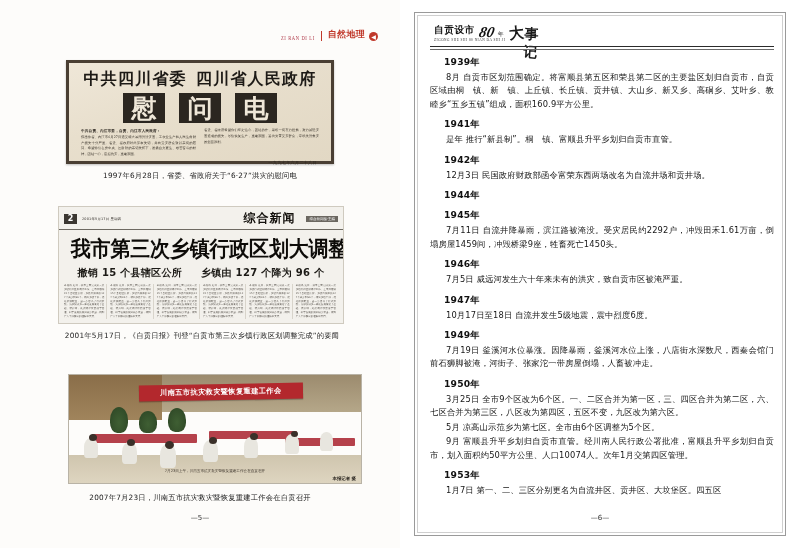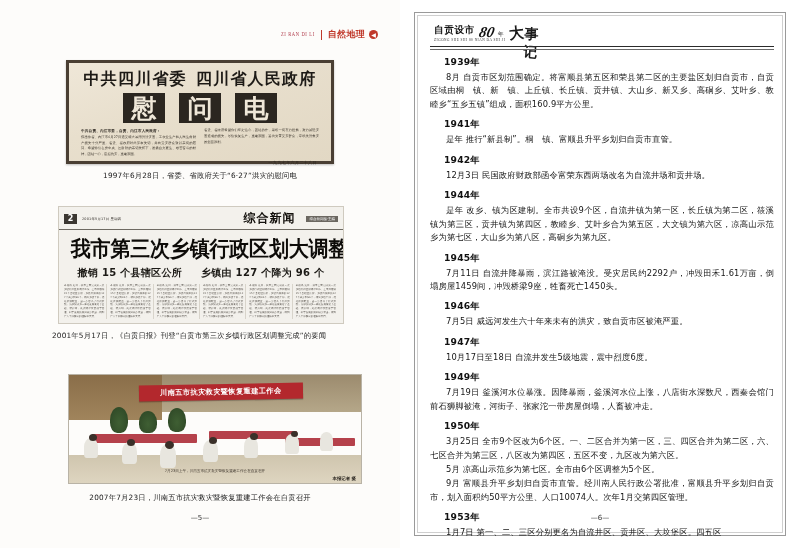--- a/index.html
+++ b/index.html
@@ -3,21 +3,21 @@
 <meta charset="utf-8">
 <style>
   html,body{margin:0;padding:0;background:#ffffff;}
   body{width:800px;height:548px;overflow:hidden;font-family:"DejaVu Sans","Liberation Sans",sans-serif;}
   .spread{position:relative;width:800px;height:548px;background:#ffffff;display:flex;}
 
   
   .page-left{position:relative;width:400px;height:548px;background:#fdfcfa;box-sizing:border-box;}
   .page-left .inner{position:absolute;left:0;top:0;width:400px;height:548px;}
 
-  .hdr-left{position:absolute;right:22px;top:28px;display:flex;align-items:center;gap:4px;}
+  .hdr-left{position:absolute;right:22px;top:28px;display:flex;align-items:flex-end;gap:4px;}
   .hdr-pinyin{font-size:4.6px;letter-spacing:.6px;color:#b03a4a;font-family:"Liberation Serif",serif;transform:scaleY(1.1);}
   .hdr-bar{width:1px;height:10px;background:#c0392b;margin:0 2px;}
   .hdr-cn{font-size:9px;color:#c0392b;font-family:"DejaVu Sans",sans-serif;font-weight:700;letter-spacing:.3px;}
   .hdr-spk{width:9px;height:9px;border-radius:50%;background:#c0392b;color:#fff;font-size:6px;display:flex;align-items:center;justify-content:center;}
 
   
   .clip1{position:absolute;left:66px;top:60px;width:268px;height:104px;
     background:linear-gradient(160deg,#efe7d8 0%,#e8dfcd 40%,#e2d8c4 100%);
     border:3px solid #4a3f33;box-sizing:border-box;box-shadow:0 1px 2px rgba(0,0,0,.25);}
   .clip1 .c1-top{display:flex;justify-content:space-around;align-items:center;padding:6px 10px 0 10px;}
@@ -42,21 +42,21 @@
   .np-date{font-size:3.4px;color:#2f2b26;letter-spacing:.2px;}
   .np-sec{margin-left:auto;font-size:12px;font-weight:700;color:#14110d;letter-spacing:1px;}
   .np-tag{font-size:3.5px;color:#fff;background:#6b6760;padding:1px 3px;margin-left:6px;}
   .np-head{text-align:center;font-size:21.5px;font-weight:700;color:#0d0b08;letter-spacing:-0.2px;
     margin:4px 2px 0 2px;font-family:"DejaVu Sans",sans-serif;white-space:nowrap;transform:scaleX(.93);}
   .np-sub{text-align:center;font-size:10px;font-weight:700;color:#1c1a16;margin-top:3px;letter-spacing:.3px;}
   .np-cols{display:flex;gap:3px;padding:4px 5px 0 5px;}
   .np-col{flex:1;font-size:2.5px;line-height:1.55;color:#55504a;text-align:justify;word-break:break-all;
      border-right:1px solid #d8d4cb;padding-right:2px;}
   .np-col:last-child{border-right:none;}
-  .cap2{position:absolute;left:52px;top:330px;width:300px;text-align:left;}
+  .cap2{position:absolute;left:52px;top:330px;width:300px;text-align:center;}
 
   
   .clip3{position:absolute;left:68px;top:374px;width:294px;height:110px;overflow:hidden;
     border:1px solid #b9b3a6;box-sizing:border-box;
     background:linear-gradient(180deg,#8c7c63 0%,#a79madapt 1%,#9a8c72 28%,#b9ad94 55%,#cfc5ae 100%);}
   .ph-sky{position:absolute;left:0;top:0;width:100%;height:34%;background:linear-gradient(180deg,#9c8b6e,#b5a789);}
   .ph-wall{position:absolute;left:0;top:0;width:32%;height:42%;background:linear-gradient(180deg,#8a6e49,#a0845c);}
   .ph-banner{position:absolute;left:24%;top:8%;width:56%;height:15%;background:#b3282d;
      display:flex;align-items:center;justify-content:center;color:#fff;font-size:7.2px;font-weight:700;letter-spacing:.4px;
      transform:rotate(-1deg);box-shadow:0 1px 1px rgba(0,0,0,.3);}
@@ -207,21 +207,20 @@
     <div class="hdr-rule2"></div>
 
     <div class="rcontent" id="chron">
         <div class="yr">1939年</div>
         <div class="para">8月  自贡市区划范围确定。将富顺县第五区和荣县第二区的主要盐区划归自贡市，自贡区域由桐　镇、新　镇、上丘镇、长丘镇、贡井镇、大山乡、新又乡、高硐乡、艾叶乡、教睦乡“五乡五镇”组成，面积160.9平方公里。</div>
         <div class="yr">1941年</div>
         <div class="para">是年  推行“新县制”。桐　镇、富顺县升平乡划归自贡市直管。</div>
         <div class="yr">1942年</div>
         <div class="para">12月3日  民国政府财政部函令富荣东西两场改名为自流井场和贡井场。</div>
         <div class="yr">1944年</div>
-        <div class="para">是年  改乡、镇为区建制。全市共设9个区，自流井镇为第一区，长丘镇为第二区，筱溪镇为第三区，贡井镇为第四区，教睦乡、艾叶乡合为第五区，大文镇为第六区，凉高山示范乡为第七区，大山乡为第八区，高硐乡为第九区。</div>
         <div class="yr">1945年</div>
         <div class="para">7月11日  自流井降暴雨，滨江路被淹没。受灾居民约2292户，冲毁田禾1.61万亩，倒塌房屋1459间，冲毁桥梁9座，牲畜死亡1450头。</div>
         <div class="yr">1946年</div>
         <div class="para">7月5日  威远河发生六十年来未有的洪灾，致自贡市区被淹严重。</div>
         <div class="yr">1947年</div>
         <div class="para">10月17日至18日  自流井发生5级地震，震中烈度6度。</div>
         <div class="yr">1949年</div>
         <div class="para">7月19日  釜溪河水位暴涨。因降暴雨，釜溪河水位上涨，八店街水深数尺，西秦会馆门前石狮脚被淹，河街子、张家沱一带房屋倒塌，人畜被冲走。</div>
         <div class="yr">1950年</div>
         <div class="para">3月25日  全市9个区改为6个区。一、二区合并为第一区，三、四区合并为第二区，六、七区合并为第三区，八区改为第四区，五区不变，九区改为第六区。</div>

